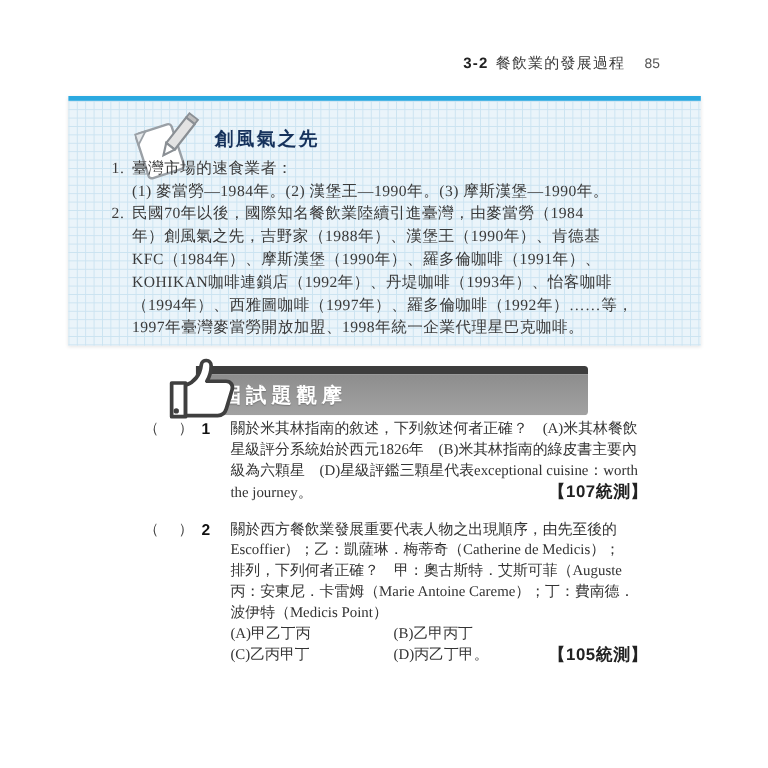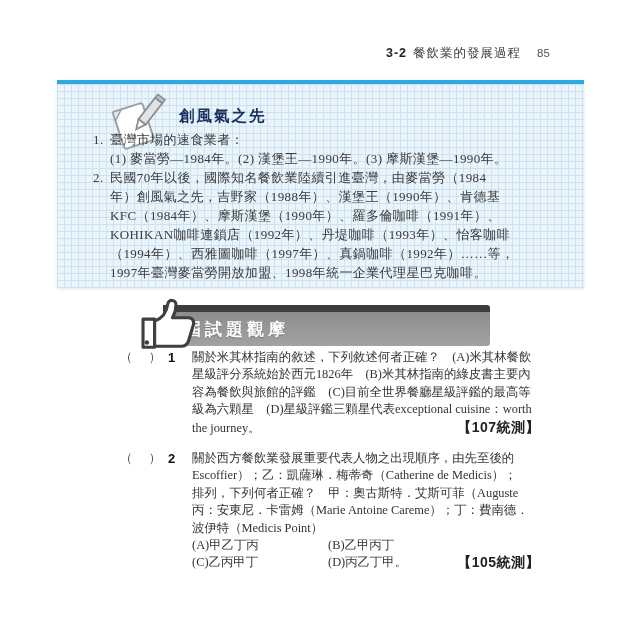--- a/index.html
+++ b/index.html
@@ -106,21 +106,21 @@
           <div class="kline">(1) 麥當勞—1984年。(2) 漢堡王—1990年。(3) 摩斯漢堡—1990年。</div>
         </div>
       </div>
       <div class="kitem">
         <span class="knum">2.</span>
         <div class="klines">
           <div class="kline">民國70年以後，國際知名餐飲業陸續引進臺灣，由麥當勞（1984</div>
           <div class="kline">年）創風氣之先，吉野家（1988年）、漢堡王（1990年）、肯德基</div>
           <div class="kline">KFC（1984年）、摩斯漢堡（1990年）、羅多倫咖啡（1991年）、</div>
           <div class="kline">KOHIKAN咖啡連鎖店（1992年）、丹堤咖啡（1993年）、怡客咖啡</div>
-          <div class="kline">（1994年）、西雅圖咖啡（1997年）、真鍋咖啡（1992年）……等，</div>
+          <div class="kline">（1994年）、西雅圖咖啡（1997年）、羅多倫咖啡（1992年）……等，</div>
           <div class="kline">1997年臺灣麥當勞開放加盟、1998年統一企業代理星巴克咖啡。</div>
         </div>
       </div>
     </div>
   </div>
 
   <div class="banner">
     <span class="banner-title">歷屆試題觀摩</span>
   </div>
   <span class="thumb">
@@ -132,21 +132,20 @@
   </span>
 
   <div class="questions">
 
     <div class="question">
       <span class="q-blank">（　）</span>
       <span class="q-num">1</span>
       <div class="q-body">
         <div class="q-line">關於米其林指南的敘述，下列敘述何者正確？　(A)米其林餐飲</div>
         <div class="q-line">星級評分系統始於西元1826年　(B)米其林指南的綠皮書主要內</div>
-        <div class="q-line">容為餐飲與旅館的評鑑　(C)目前全世界餐廳星級評鑑的最高等</div>
         <div class="q-line">級為六顆星　(D)星級評鑑三顆星代表exceptional cuisine：worth</div>
         <div class="q-tail">
           <span class="q-line">the journey。</span>
           <span class="q-tag">【107統測】</span>
         </div>
       </div>
     </div>
 
     <div class="question">
       <span class="q-blank">（　）</span>

